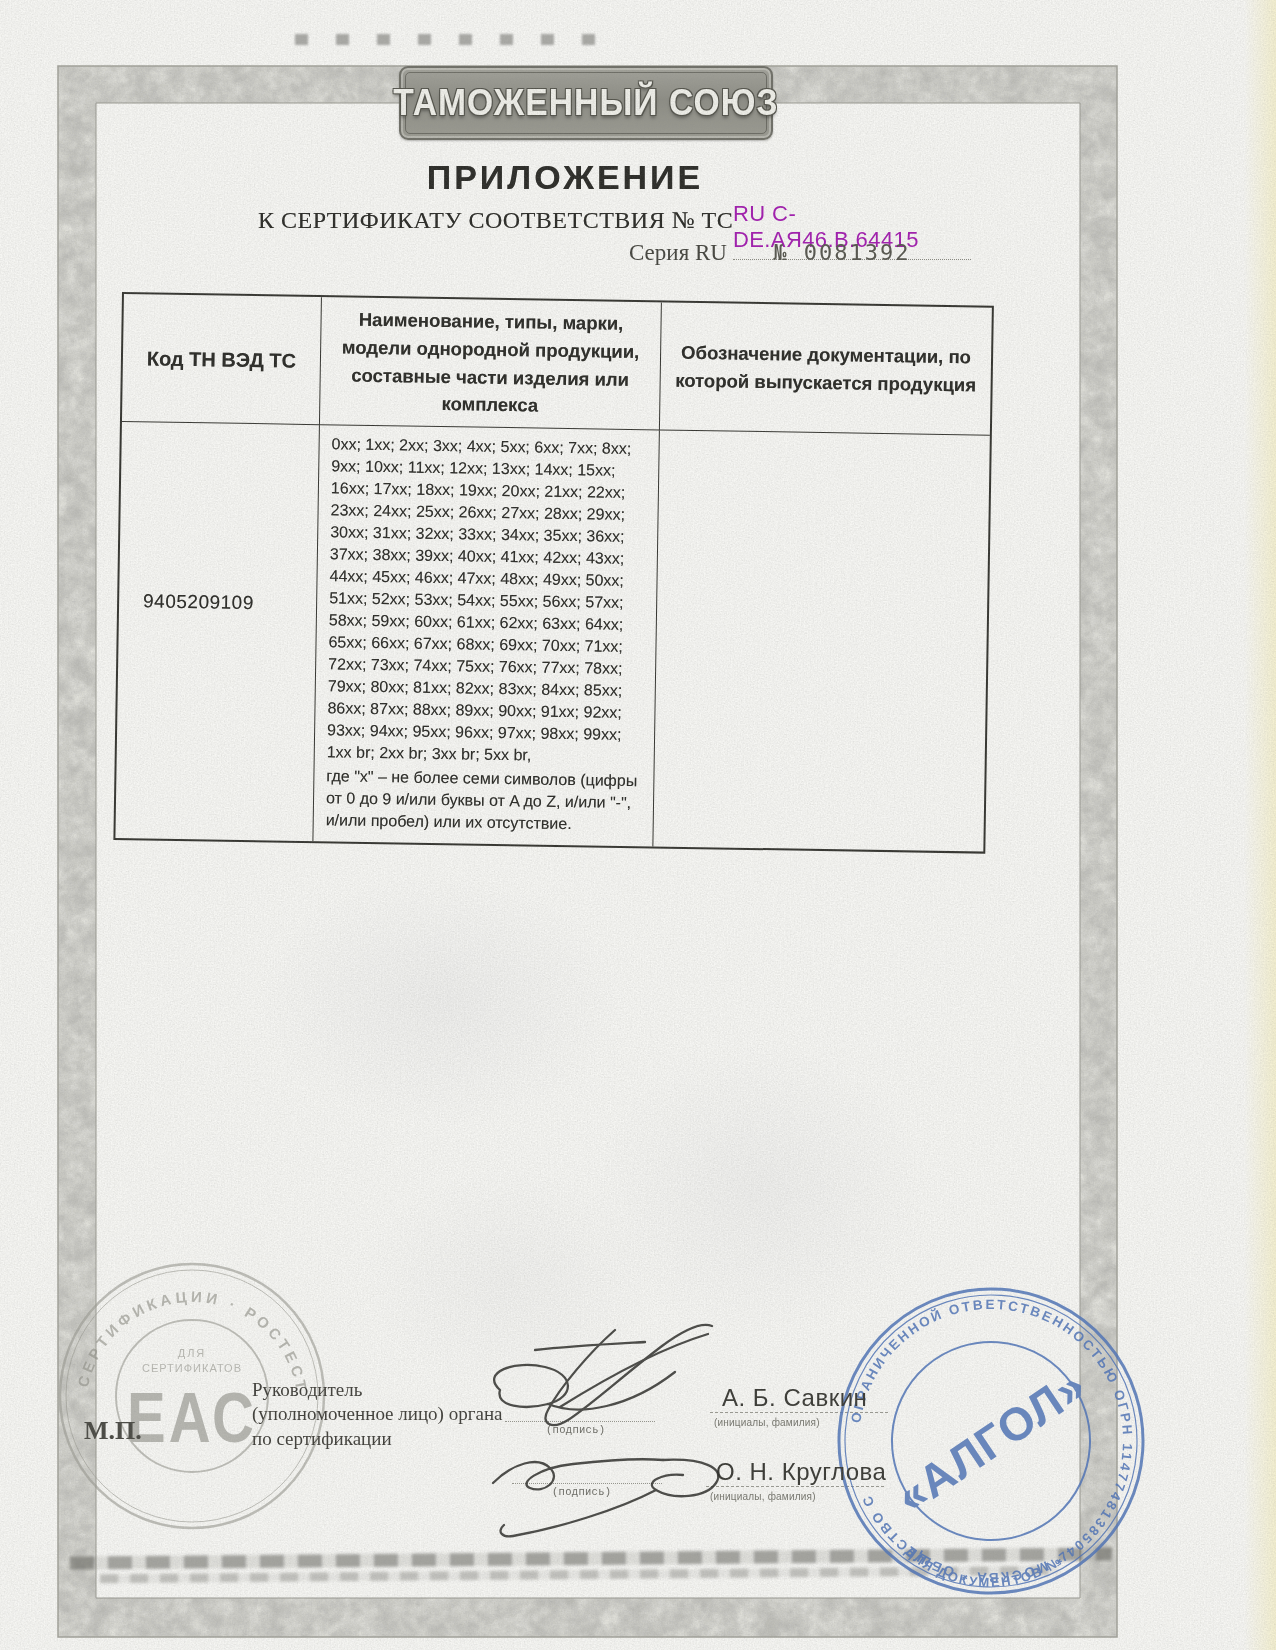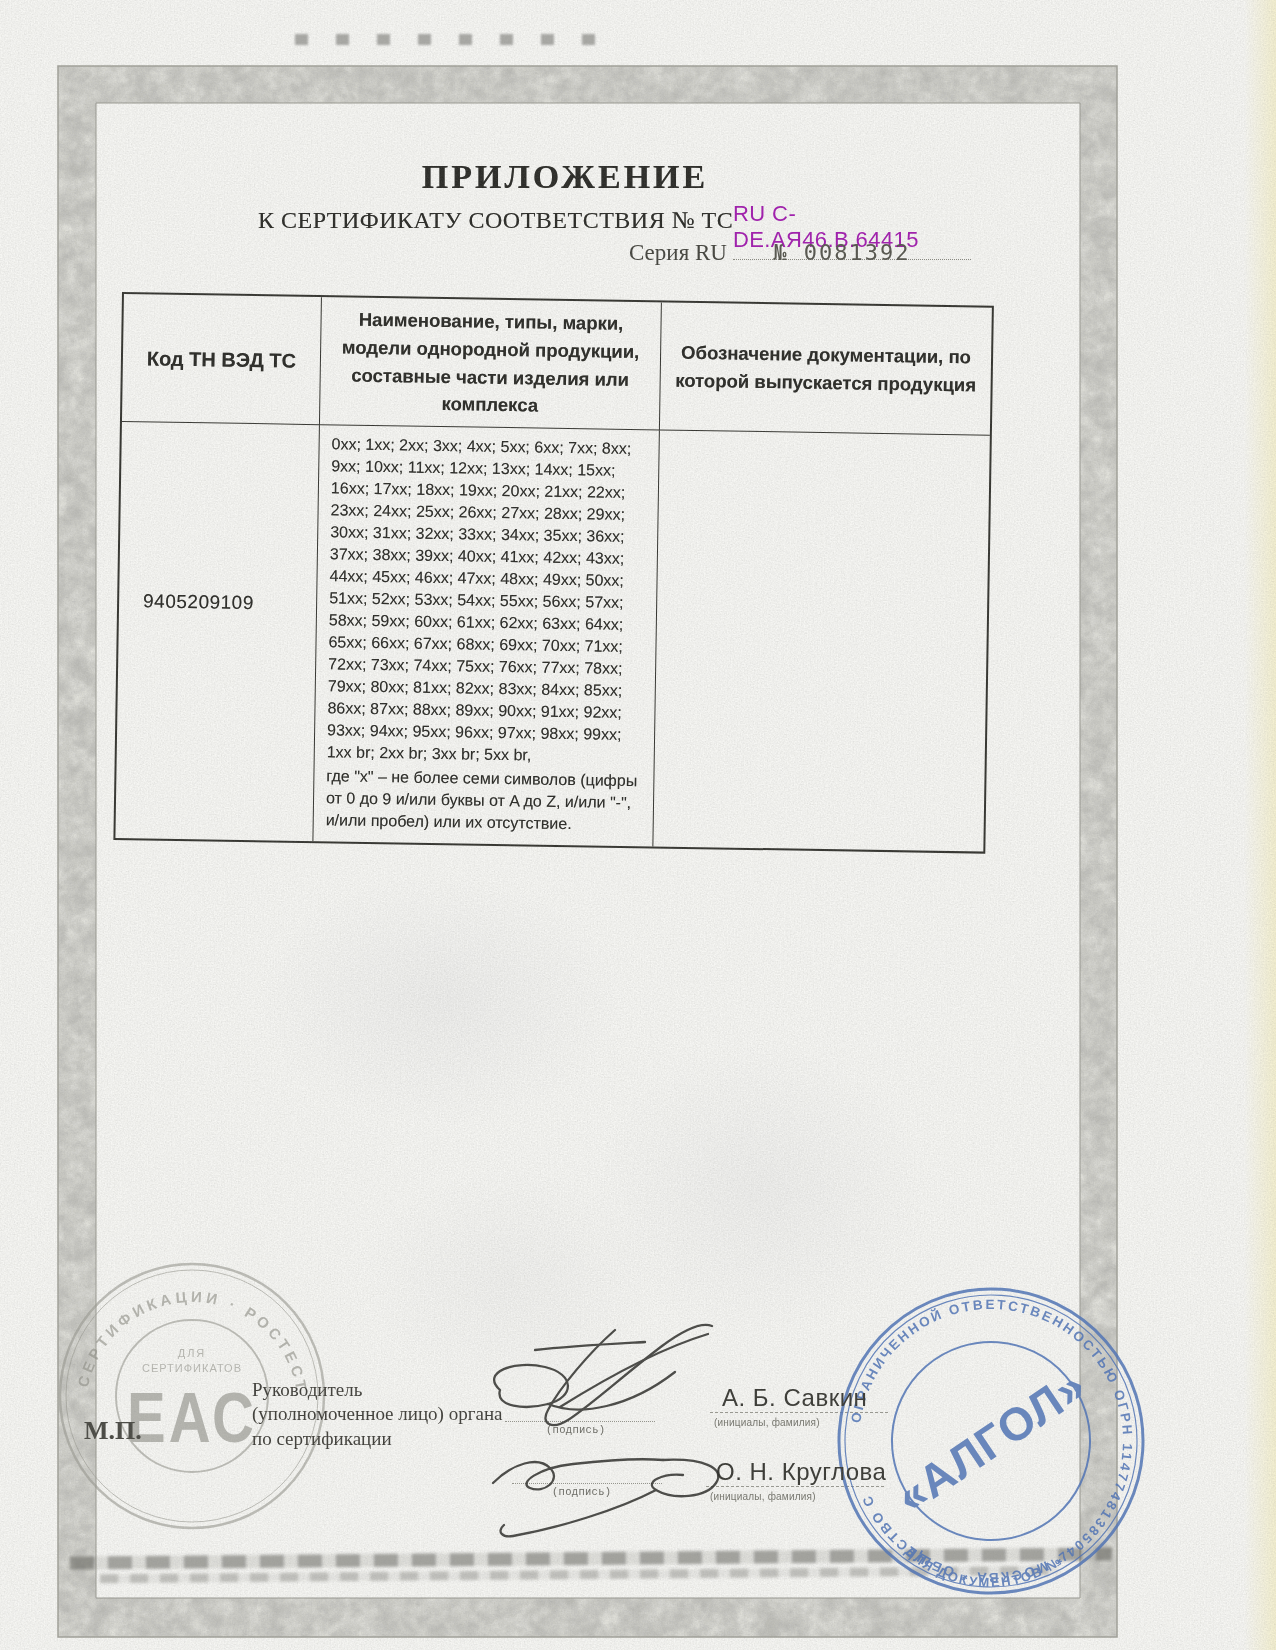--- a/index.html
+++ b/index.html
@@ -30,21 +30,21 @@
   }
   .banner::before{content:"";position:absolute;inset:4px;border:1px solid rgba(70,70,62,.55);border-radius:5px;}
   .banner-text{
     font-weight:bold;font-size:33px;letter-spacing:1px;color:#efefe9;white-space:nowrap;
     transform:scale(1.02,1.12);
     text-shadow:1px 1px 0 #54544c,-1px -1px 0 #54544c,1px -1px 0 #54544c,-1px 1px 0 #54544c,0 2px 3px rgba(0,0,0,.35);
   }
   
   .title{
     left:0;top:158px;width:1130px;text-align:center;z-index:10;
-    font-family:Liberation Serif, serif;
+    font-family:Liberation Sans, sans-serif;
     font-size:34px;font-weight:600;letter-spacing:3px;
   }
   .subtitle{
     left:258px;top:207px;z-index:10;
     font-family:"Liberation Serif","DejaVu Serif",serif;
     font-size:24px;letter-spacing:.5px;
   }
   .cert-number{
     left:733px;top:201px;width:238px;z-index:10;
     font-size:22px;letter-spacing:.4px;color:#a21caf;
@@ -134,20 +134,23 @@
     <path d="M58,66 H1117 V1637 H58 Z" fill="none" stroke="#a2a29a" stroke-width="1.5"></path>
     <path d="M96,103 H1080 V1598 H96 Z" fill="none" stroke="#9a9a92" stroke-width="1"></path>
   </svg>
 
   <div class="abs right-tint"></div>
   <div class="abs top-marks"></div>
   <div class="abs blob blob1"></div>
   <div class="abs blob blob2"></div>
   <div class="abs blob blob3"></div>
 
+  <div class="abs banner">
+    <span class="banner-text">ТАМОЖЕННЫЙ СОЮЗ</span>
+  </div>
 
   <div class="abs title inked">ПРИЛОЖЕНИЕ</div>
   <div class="abs subtitle inked">К СЕРТИФИКАТУ СООТВЕТСТВИЯ  № ТС</div>
   <div class="abs cert-number">RU C-DE.АЯ46.B.64415</div>
   <div class="abs series">
     <span class="series-label">Серия RU</span>
     <span class="series-num">№ 0081392</span>
   </div>
 
   <div class="abs doc-table">

